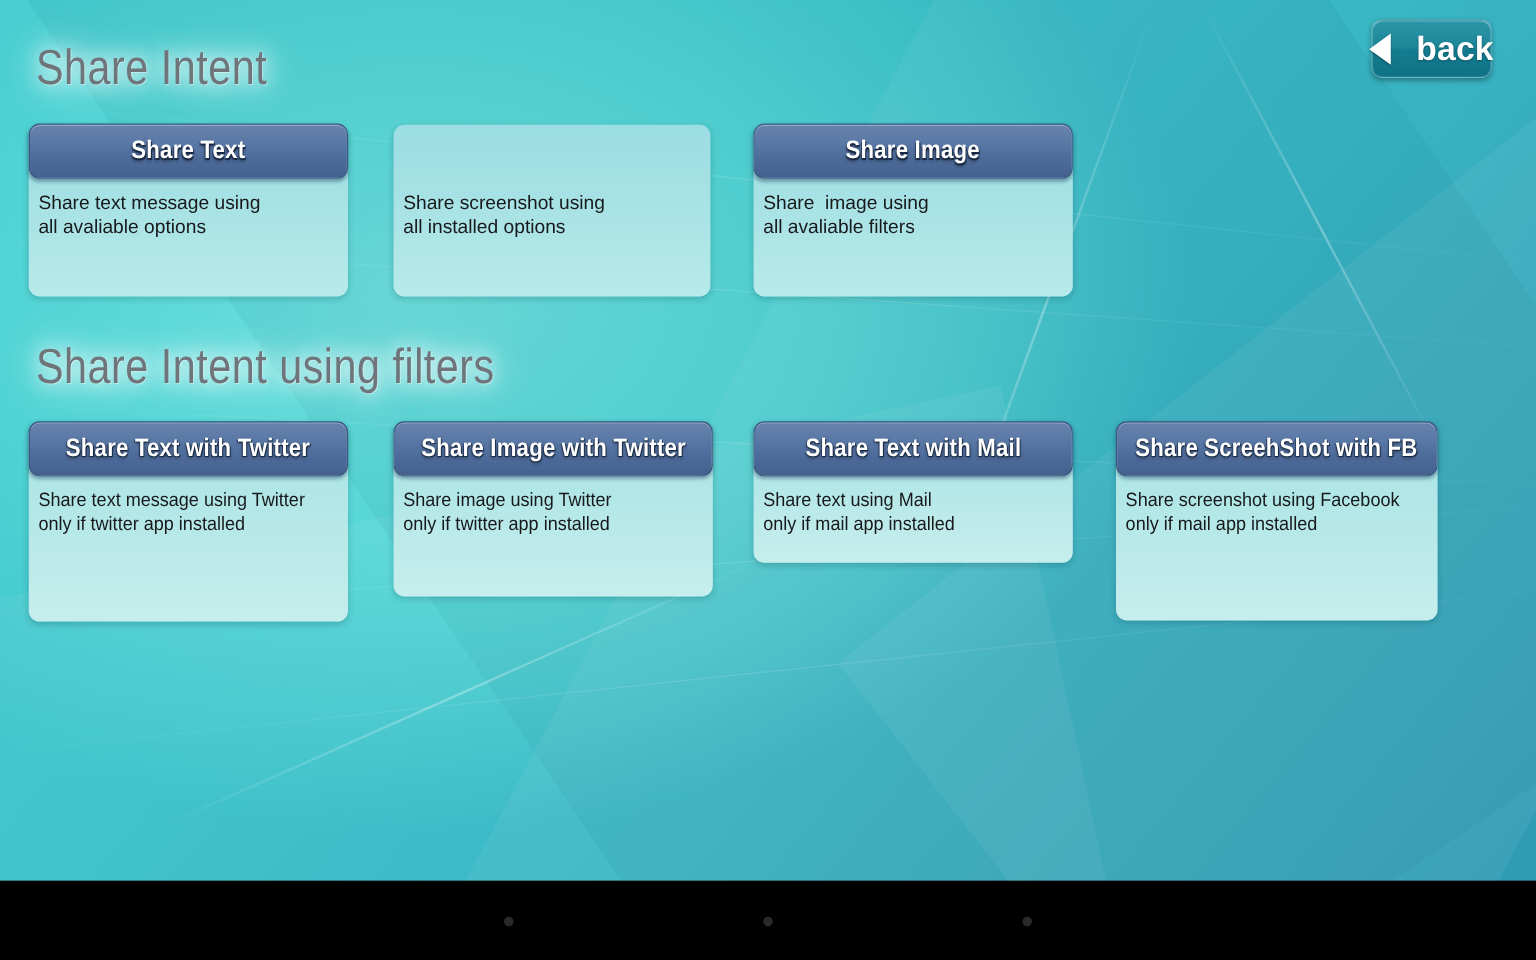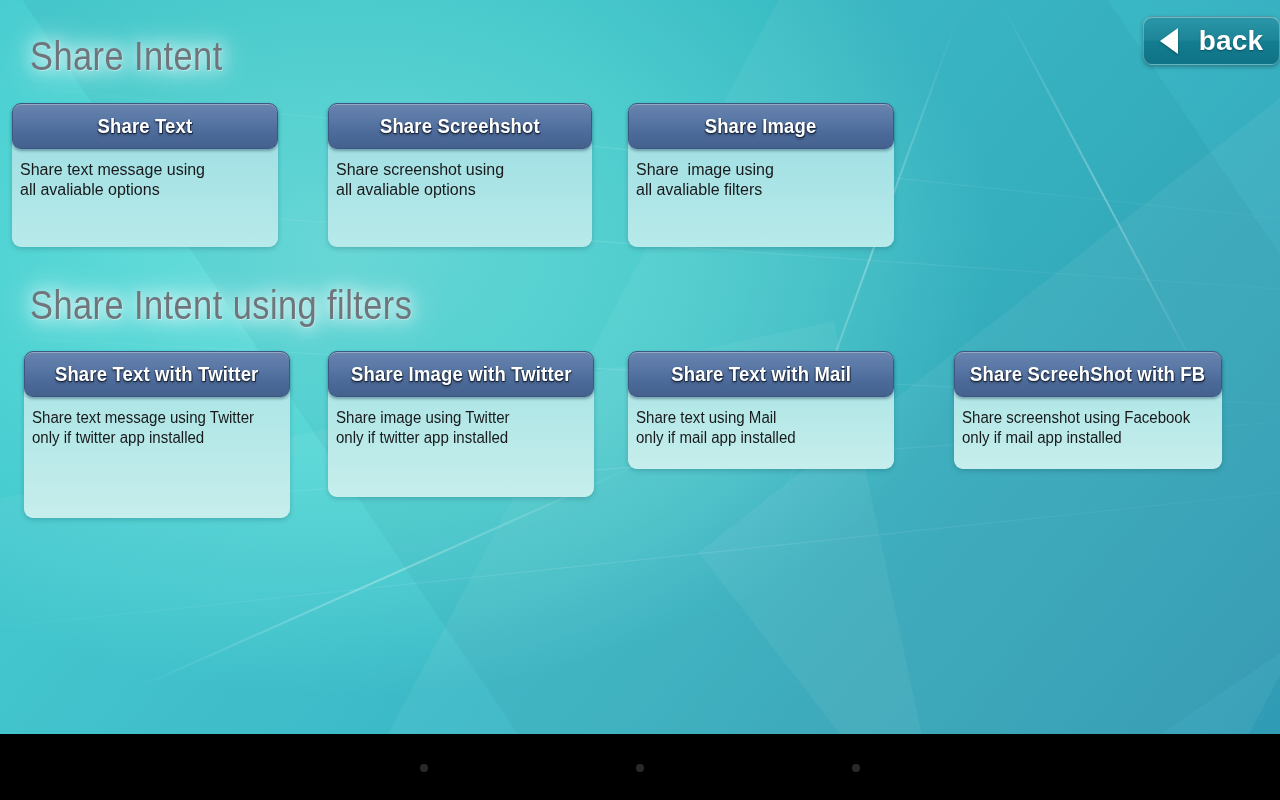--- a/index.html
+++ b/index.html
@@ -71,21 +71,21 @@
       0 0 48px rgba(255,255,255,0.65),
       1px 1px 0 rgba(255,255,255,0.35);
   }
   #title-1 { left: 30px; top: 33px; }
   #title-2 { left: 30px; top: 282px; }
 
   
   #back-button {
     position: absolute;
     left: 1143px; top: 16px;
-    width: 137px; height: 49px;
+    width: 100px; height: 49px;
     border-radius: 9px;
     background: linear-gradient(180deg, #2a97a8 0%, #1d8698 48%, #147d90 52%, #0f7287 100%);
     border: 1px solid rgba(255,255,255,0.28);
     box-shadow:
       0 2px 4px rgba(0,0,0,0.30),
       inset 0 1px 0 rgba(255,255,255,0.33);
     display: flex;
     align-items: center;
     justify-content: center;
     gap: 21px;
@@ -203,34 +203,31 @@
     <div class="ray" style="top:640px; transform:rotate(-6deg);"></div>
   </div>
 
   <div id="back-button">
     <div id="back-arrow"></div>
     <span id="back-label">back</span>
   </div>
 
   <div class="section-title" id="title-1">Share Intent</div>
 
-  <div class="card" style="left:12px; top:104px; width:266px; height:143px;">
+  <div class="card" style="left:24px; top:104px; width:266px; height:143px;">
     <div class="card-button">
       <span class="card-button-label">Share Text</span>
     </div>
     <div class="card-desc">Share text message using
 all avaliable options</div>
   </div>
 
   <div class="card" style="left:328px; top:104px; width:264px; height:143px;">
-    <div class="card-button">
-      <span class="card-button-label">Share Screehshot</span>
-    </div>
     <div class="card-desc">Share screenshot using
-all avaliable options</div>
+all installed options</div>
   </div>
 
   <div class="card" style="left:628px; top:104px; width:266px; height:143px;">
     <div class="card-button">
       <span class="card-button-label">Share Image</span>
     </div>
     <div class="card-desc">Share  image using
 all avaliable filters</div>
   </div>
 
@@ -253,21 +250,21 @@
   </div>
 
   <div class="card row2" style="left:628px; top:352px; width:266px; height:117px;">
     <div class="card-button">
       <span class="card-button-label">Share Text with Mail</span>
     </div>
     <div class="card-desc narrow">Share text using Mail
 only if mail app installed</div>
   </div>
 
-  <div class="card row2" style="left:930px; top:352px; width:268px; height:117px;margin-left:24px;">
+  <div class="card row2" style="left:930px; top:352px; width:268px; height:165px;">
     <div class="card-button">
       <span class="card-button-label">Share ScreehShot with FB</span>
     </div>
     <div class="card-desc narrow">Share screenshot using Facebook
 only if mail app installed</div>
   </div>
 
   <div id="navbar"></div>
   <div class="nav-dot" style="left:420px;"></div>
   <div class="nav-dot" style="left:636px;"></div>

